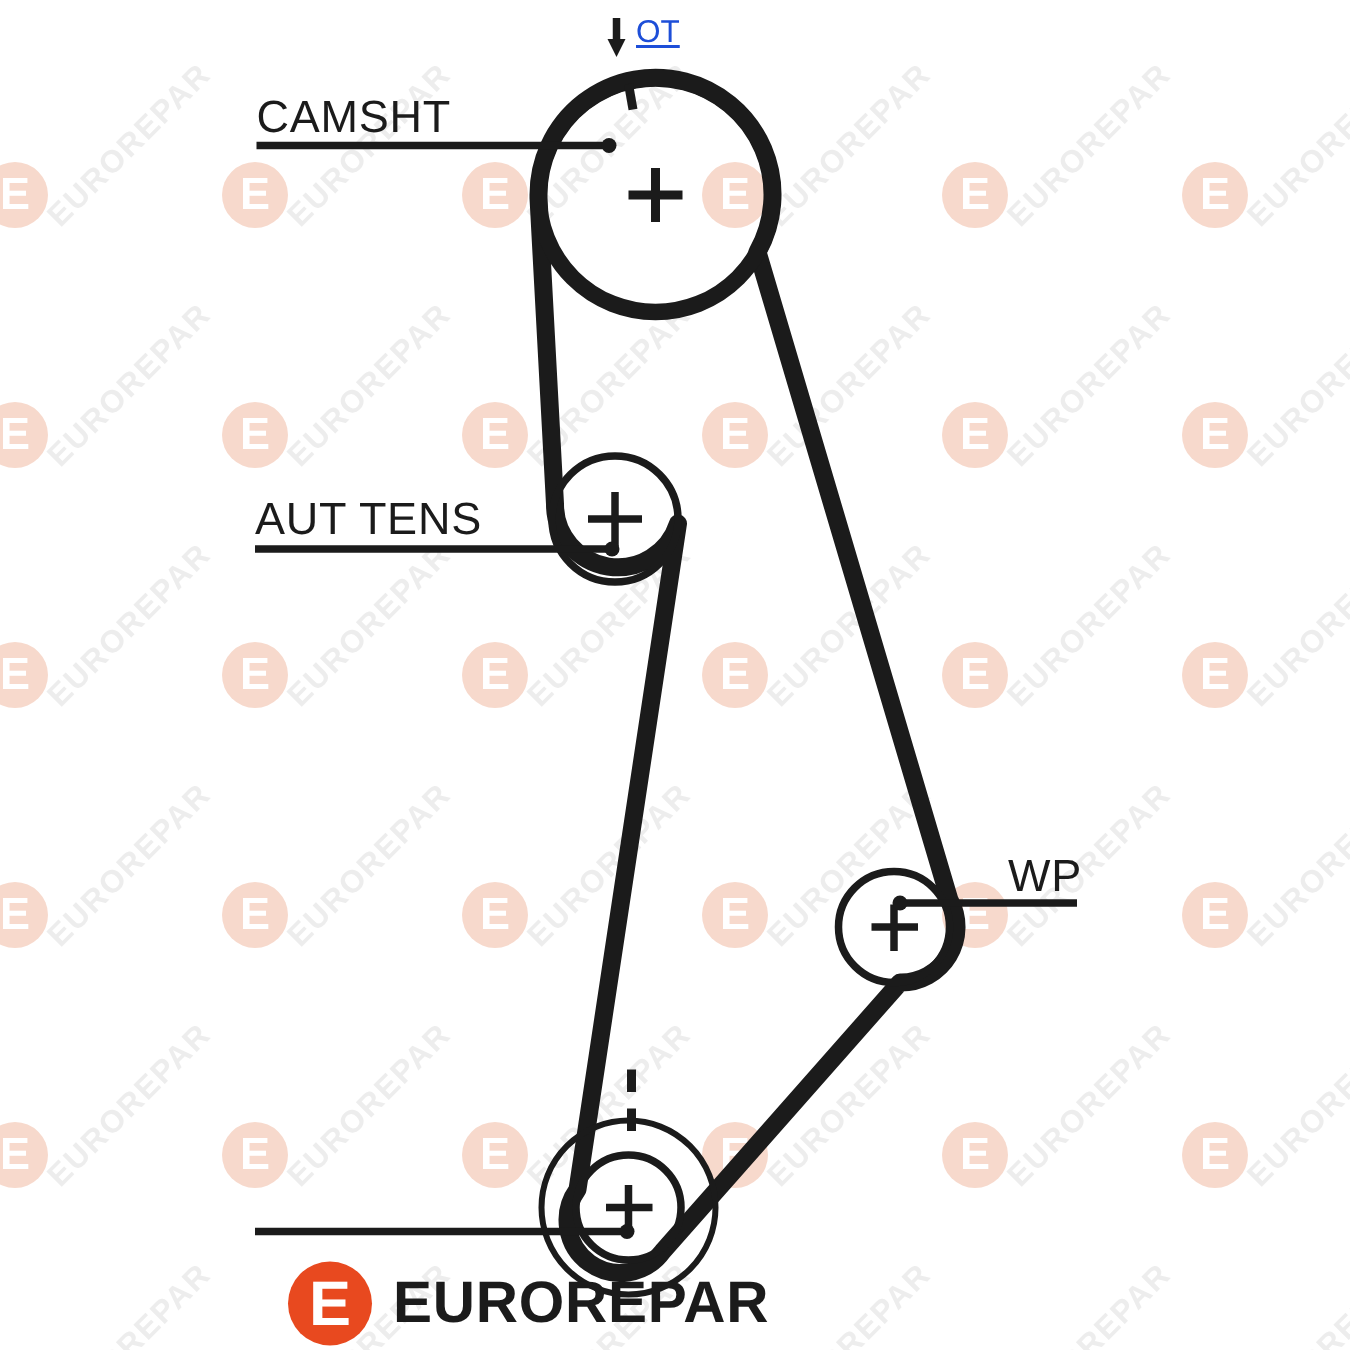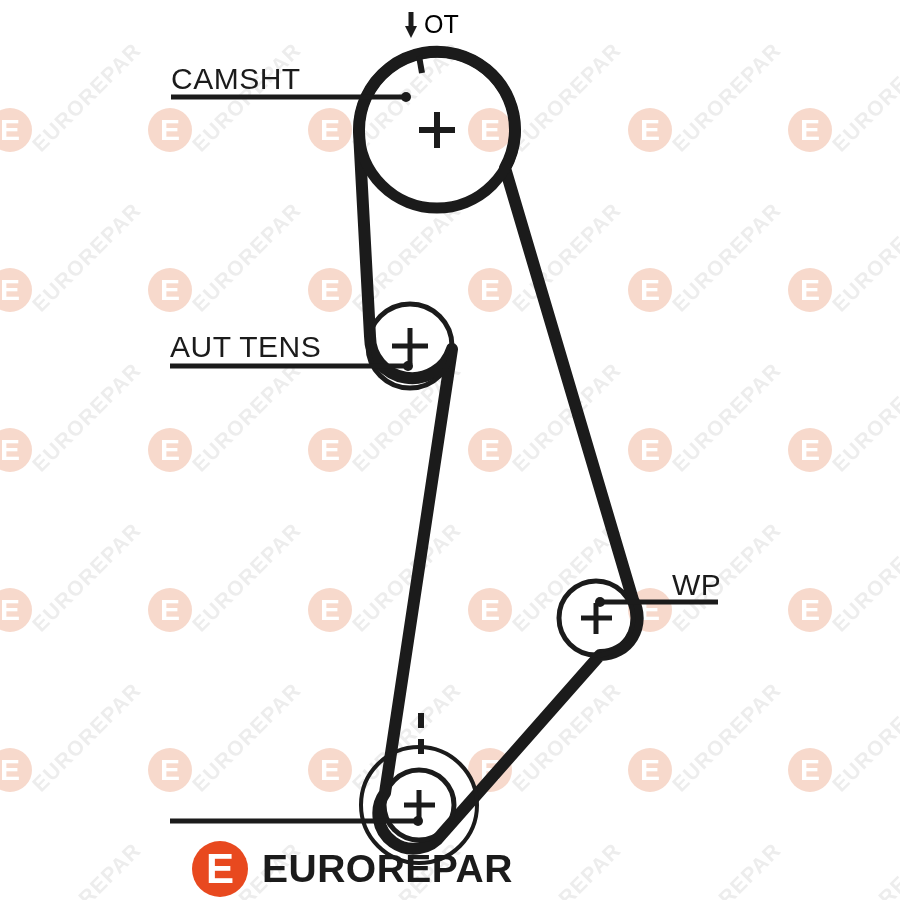--- a/index.html
+++ b/index.html
@@ -64,25 +64,26 @@
     position: absolute;
     font-size: 30px;
     font-weight: 400;
     letter-spacing: 0.5px;
     color: #1b1b1b;
     white-space: nowrap;
     font-family: "Liberation Sans", sans-serif;
   }
   .ot-label {
     position: absolute;
-    font-size: 25px;
+    font-size: 21px;
     font-weight: 400;
-    color: #000000;
+    color: #1d4ed8;
     white-space: nowrap;
     font-family: "Liberation Sans", sans-serif;
+    text-decoration: underline;
   }
 
   #brand-layer .brand-row {
     position: absolute;
     left: 192px;
     top: 841px;
     display: flex;
     align-items: center;
     gap: 14px;
   }

